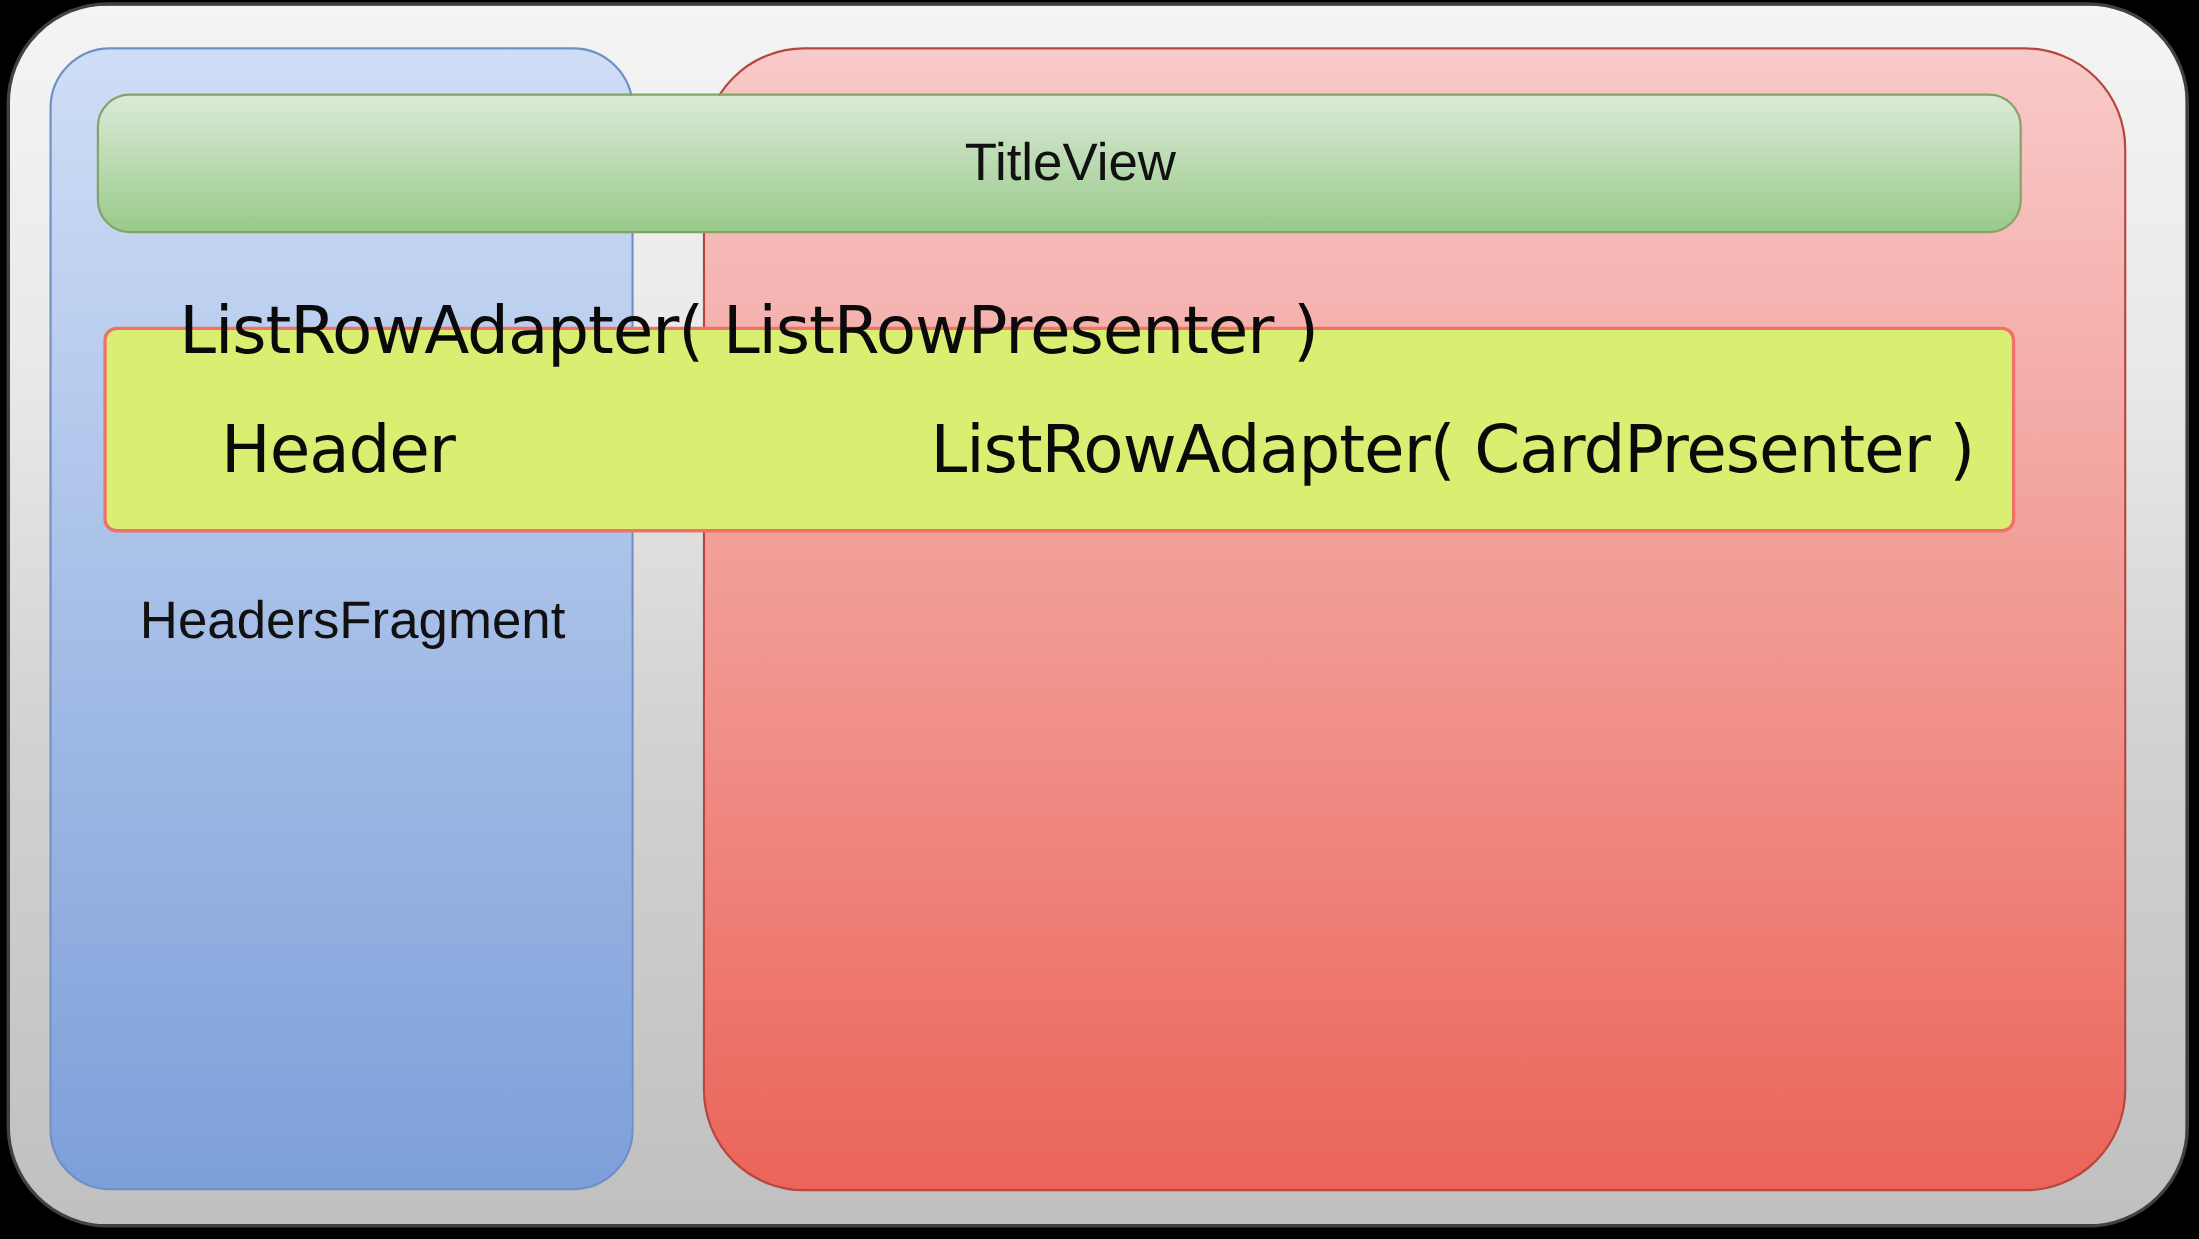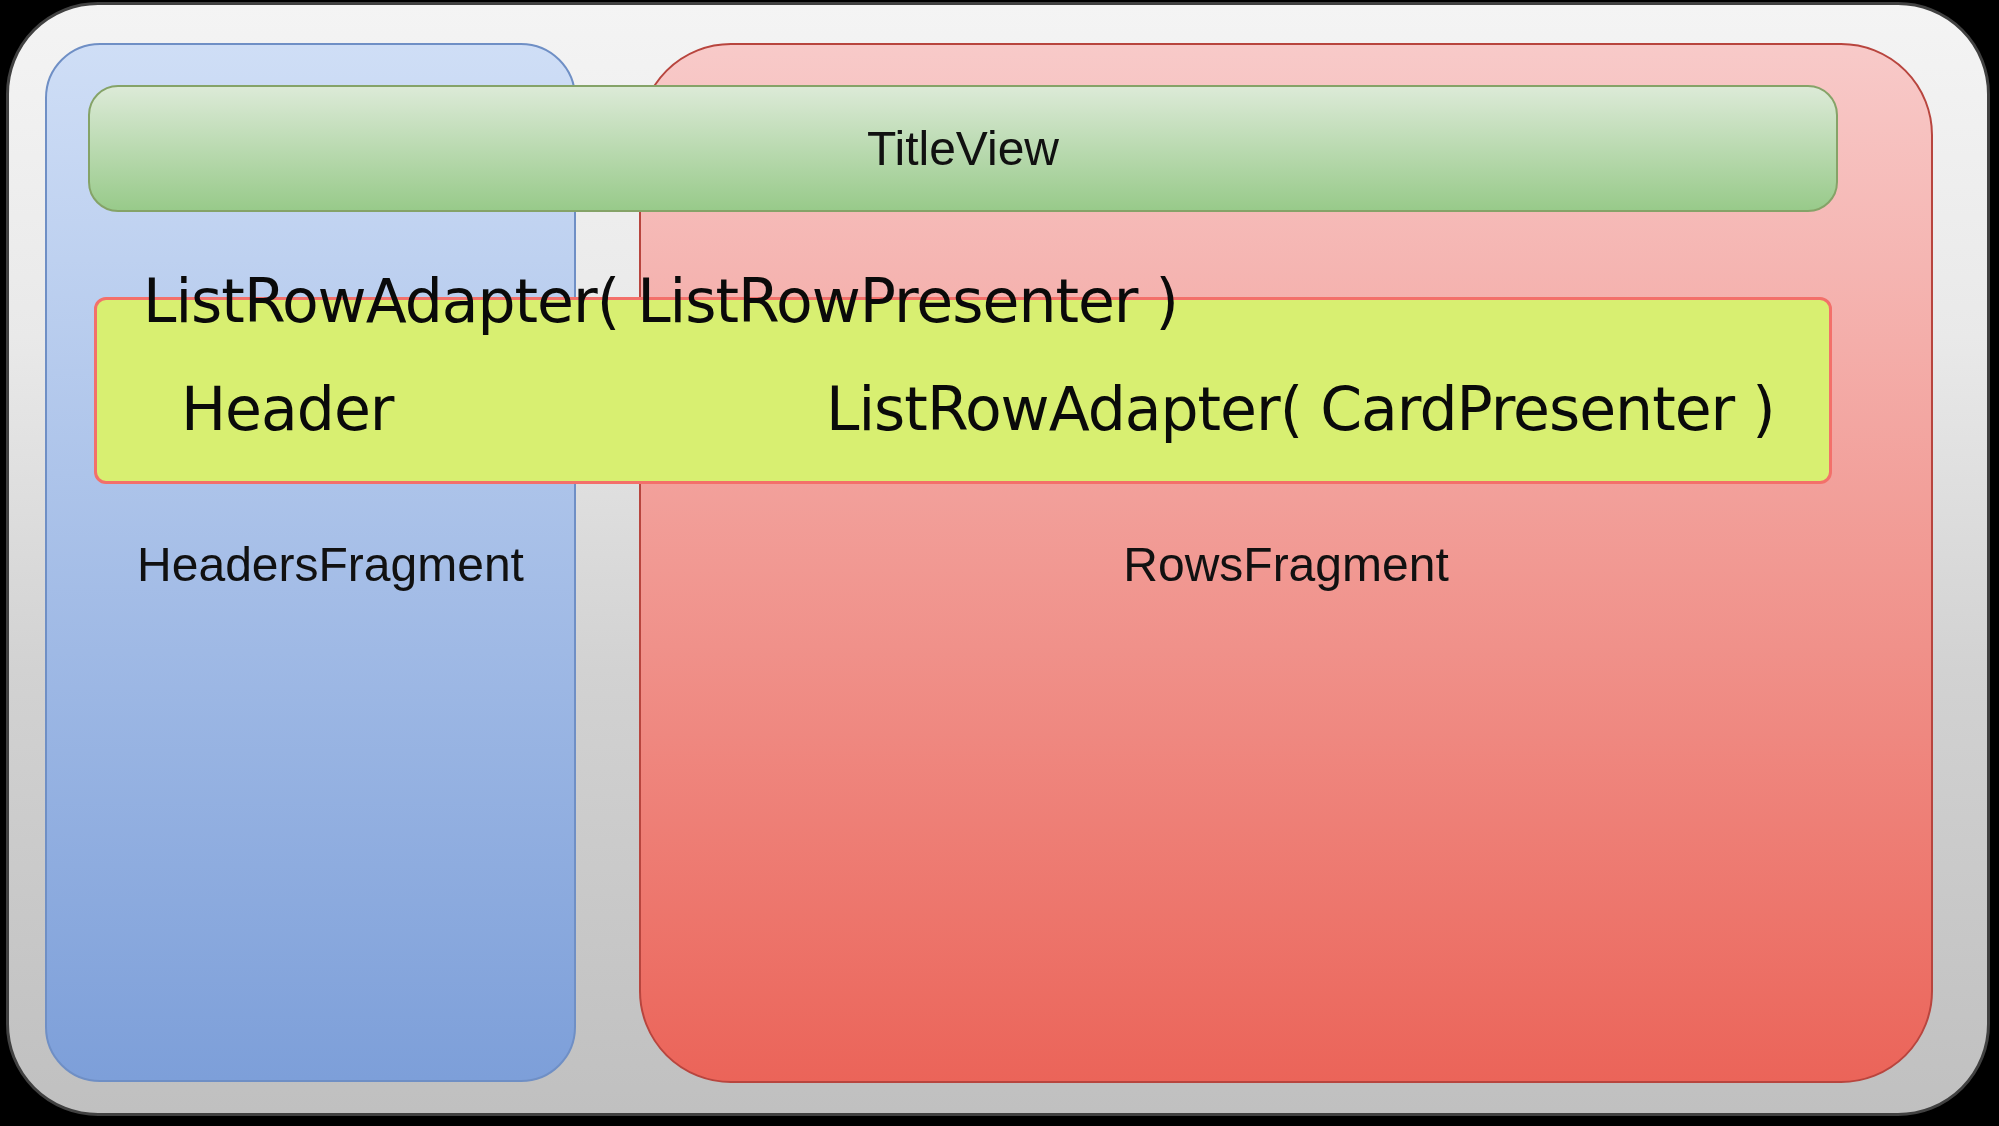--- a/index.html
+++ b/index.html
@@ -10,21 +10,21 @@
     height: 1126px;
     overflow: hidden;
     font-family: "Liberation Sans", sans-serif;
   }
   .canvas {
     position: relative;
     width: 1999px;
     height: 1126px;
     background: var(--page-background, #000000);
   }
-  .abs { position: absolute; box-sizing: border-box; }
+  .abs { position: absolute; box-sizing: border-box; padding-left: 20px; }
 
   
   .frame {
     left: 6px; top: 2px;
     width: 1984px; height: 1114px;
     border-radius: 92px;
     border: 3px solid #414141;
     background: linear-gradient(180deg,
       var(--frame-fill-top, #f4f4f4) 0%,
       #e9e9e9 30%,
@@ -94,21 +94,21 @@
   .overlay-adapter-text { left: 143px; top: 271px; }
   .header-cell-text     { left: 181px; top: 379px; }
   .card-adapter-text    { left: 826px; top: 379px; }
 
   .fragment-label {
     font-size: 48px;
     line-height: 1;
     color: #111111;
     text-align: center;
   }
-  .headers-label { left: 45px;  top: 541px; width: 531px; margin-left: 20px;  }
+  .headers-label { left: 45px;  top: 541px; width: 531px;  }
   .rows-label    { left: 639px; top: 541px; width: 1294px; }
 </style>
 </head>
 <body>
 
 <div class="canvas">
 
   <div class="abs frame"></div>
 
   <div class="abs headers-box"></div>
@@ -122,15 +122,14 @@
   <div class="abs listrow-bar"></div>
 
   <div class="abs bigtext header-cell-text">Header</div>
 
   <div class="abs bigtext overlay-adapter-text">ListRowAdapter( ListRowPresenter )</div>
 
   <div class="abs bigtext card-adapter-text">ListRowAdapter( CardPresenter )</div>
 
   <div class="abs fragment-label headers-label">HeadersFragment</div>
 
-  <div class="abs fragment-label rows-label">RowsFragment</div>
 
 </div>
 
 </body></html>

